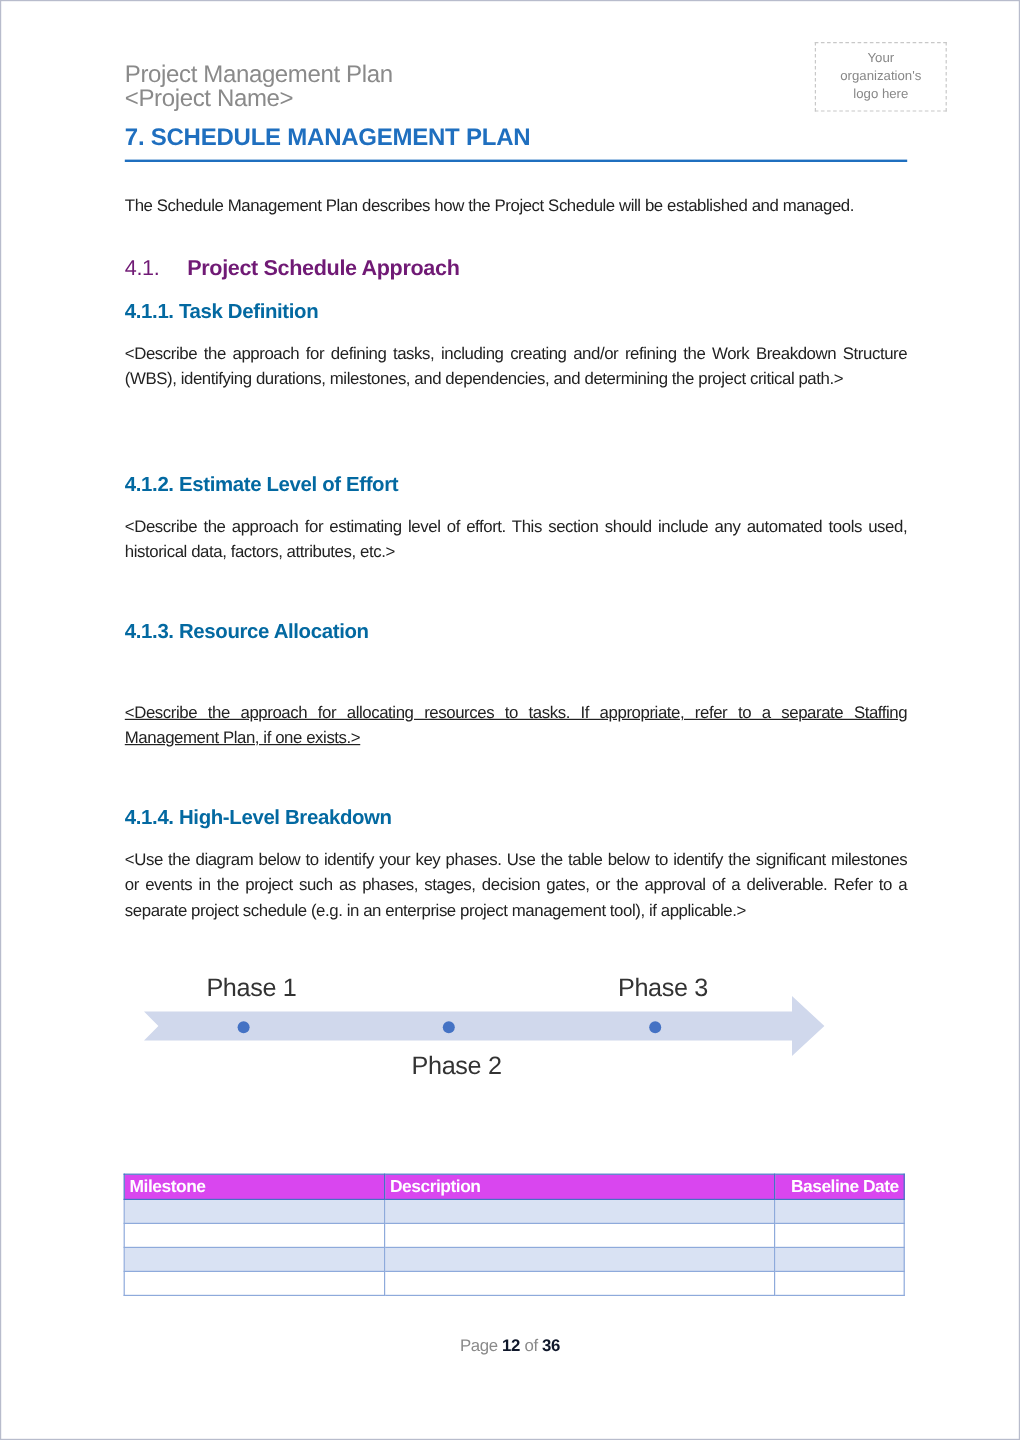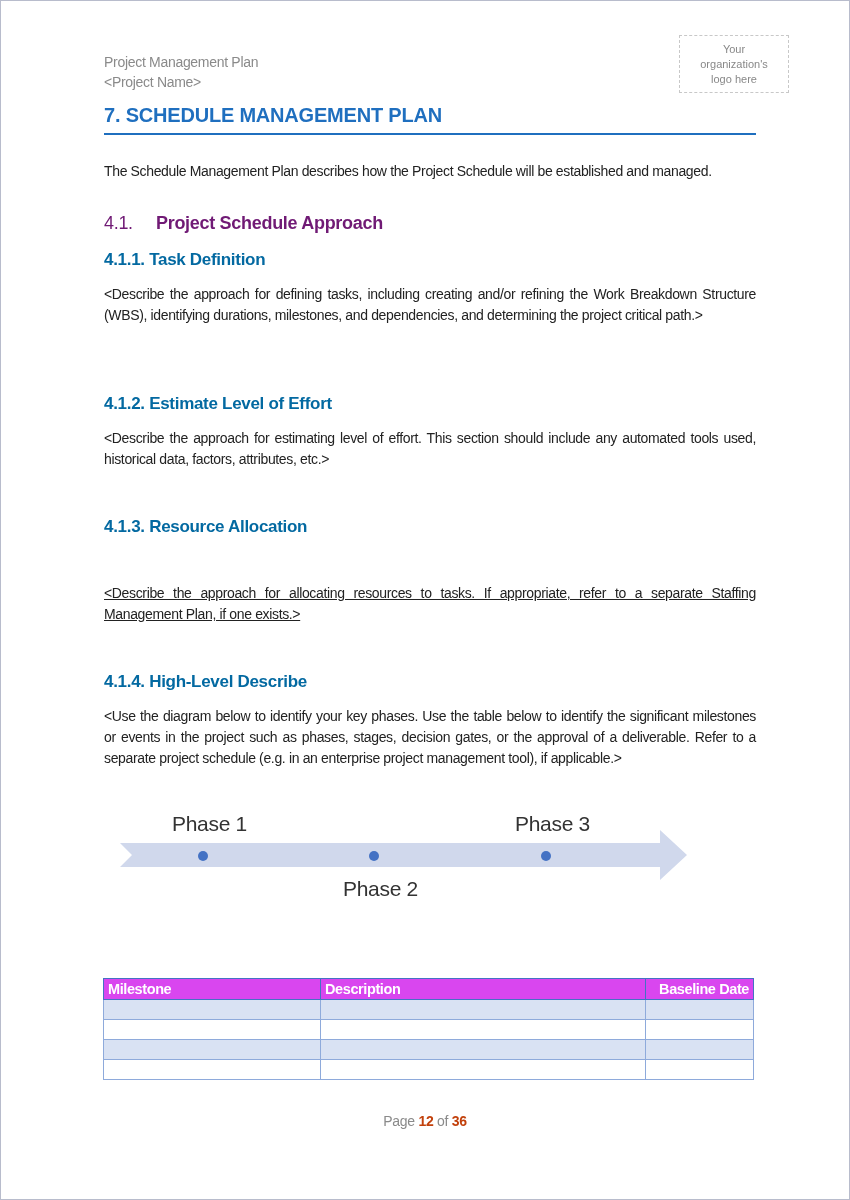--- a/index.html
+++ b/index.html
@@ -1,36 +1,36 @@
 <!DOCTYPE html>
 <html><head>
 <meta charset="utf-8">
 <style>
   html, body { margin:0; padding:0; }
   body { width:850px; height:1200px; background:#ffffff; position:relative; overflow:hidden;
          font-family:"Liberation Sans", sans-serif; color:#222; }
   .page-border { position:absolute; left:0; top:0; width:848px; height:1198px; border:1px solid #b8bccc; }
-  .hdr { position:absolute; left:104px; top:52px; font-size:14px; color:#8a8a8a; line-height:20px; letter-spacing:-0.3px; }
+  .hdr { position:absolute; left:104px; top:52px; font-size:20px; color:#8a8a8a; line-height:20px; letter-spacing:-0.3px; }
   .logo { position:absolute; left:679px; top:35px; width:108px; height:56px; border:1px dashed #c8c8c8;
           font-size:11px; color:#888; text-align:center; line-height:15px; display:flex; align-items:center; justify-content:center; }
   .h1 { position:absolute; left:104px; top:104px; font-size:20px; font-weight:bold; color:#1f6fbf; letter-spacing:-0.2px; }
   .h1-rule { position:absolute; left:104px; top:133px; width:652px; height:2px; background:#1f6fbf; }
   .para { position:absolute; left:104px; width:652px; font-size:14px; line-height:21px; text-align:justify; letter-spacing:-0.35px; color:#222; }
   .h2 { position:absolute; left:104px; font-size:18px; font-weight:bold; color:#701a75; letter-spacing:-0.3px; }
   .h2 .num { font-weight:normal; display:inline-block; width:52px; }
   .h3 { position:absolute; left:104px; font-size:17px; font-weight:bold; color:#0369a1; letter-spacing:-0.3px; }
   .timeline { position:absolute; left:115px; top:805px; width:580px; height:100px; }
   .ph { position:absolute; font-size:21px; color:#333; letter-spacing:-0.3px; }
   table.ms { position:absolute; left:103px; top:978px; width:651px; border-collapse:collapse; }
   table.ms th { background:#d946ef; color:#fff; font-size:14.5px; font-weight:bold; text-align:left; padding:0 4px; height:20px; letter-spacing:-0.4px; border:1px solid #4472c4; }
   table.ms th.right { text-align:right; }
   table.ms td { height:19px; border:1px solid #8eaadb; padding:0; }
   table.ms tr.alt td { background:#d9e2f3; }
   .footer { position:absolute; left:0; width:850px; top:1113px; text-align:center; font-size:14px; color:#8a8a8a; letter-spacing:-0.3px; }
-  .footer b { color:#c2410c; }
+  .footer b { color:#0f172a; }
 </style>
 </head>
 <body>
 
 <div class="page-border"></div>
 
 <div class="hdr">
   <div>Project Management Plan</div>
   <div>&lt;Project Name&gt;</div>
 </div>
@@ -49,21 +49,21 @@
 
 <div class="h3" style="top:250px;">4.1.1.  Task Definition</div>
 <div class="para" style="top:284px;">&lt;Describe the approach for defining tasks, including creating and/or refining the Work Breakdown Structure (WBS), identifying durations, milestones, and dependencies, and determining the project critical path.&gt;</div>
 
 <div class="h3" style="top:394px;">4.1.2.  Estimate Level of Effort</div>
 <div class="para" style="top:428px;">&lt;Describe the approach for estimating level of effort. This section should include any automated tools used, historical data, factors, attributes, etc.&gt;</div>
 
 <div class="h3" style="top:517px;text-align:right;">4.1.3.  Resource Allocation</div>
 <div class="para" style="top:583px;text-decoration:underline;">&lt;Describe the approach for allocating resources to tasks. If appropriate, refer to a separate Staffing Management Plan, if one exists.&gt;</div>
 
-<div class="h3" style="top:672px;">4.1.4.  High-Level Describe</div>
+<div class="h3" style="top:672px;">4.1.4.  High-Level Breakdown</div>
 <div class="para" style="top:706px;">&lt;Use the diagram below to identify your key phases. Use the table below to identify the significant milestones or events in the project such as phases, stages, decision gates, or the approval of a deliverable. Refer to a separate project schedule (e.g. in an enterprise project management tool), if applicable.&gt;</div>
 
 <div class="timeline">
   <svg width="580" height="100" style="position:absolute;left:0;top:0;">
     <polygon points="5,38 545,38 545,25 572,50 545,75 545,62 5,62 17,50" fill="#d0d8ec"></polygon>
     <circle cx="88" cy="51" r="5" fill="#4472c4"></circle>
     <circle cx="259" cy="51" r="5" fill="#4472c4"></circle>
     <circle cx="431" cy="51" r="5" fill="#4472c4"></circle>
   </svg>
   <div class="ph" style="left:57px;top:7px;">Phase 1</div>

